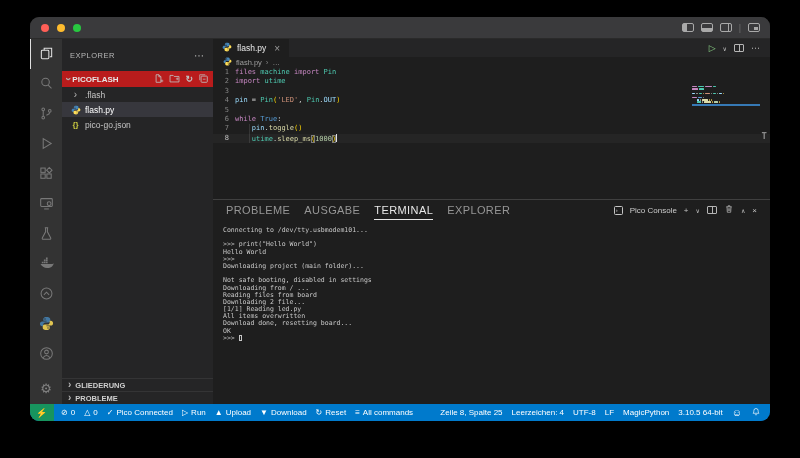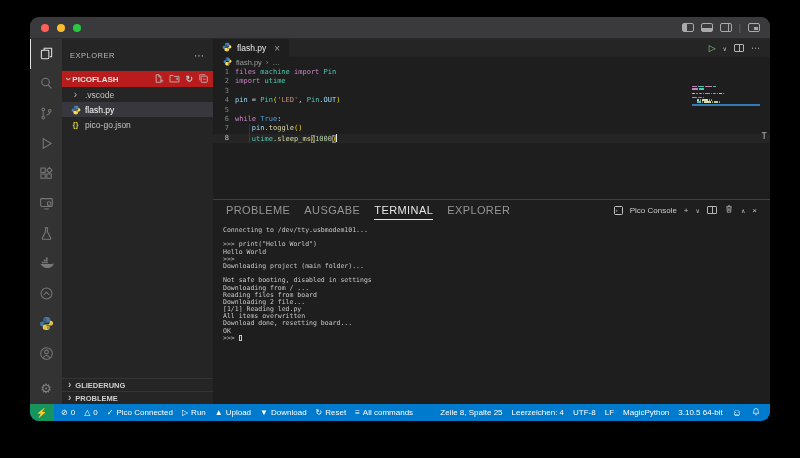--- a/index.html
+++ b/index.html
@@ -234,21 +234,21 @@
                 <rect x="4.5" y="4.5" width="9" height="9" rx="1"></rect>
                 <path d="M7 9h4M2.5 10.5v-8h8" stroke-width="1"></path>
               </svg></span>
           </span>
       </div>
       <div id="file-tree">
           <div class="tree-item">
             <span class="ico">
               <span class="chev">›</span>
             </span>
-            <span>.vscode</span>
+            <span>.flash</span>
           </div>
           <div class="tree-item sel">
             <span class="ico">
               <svg width="10" height="10" viewBox="0 0 16 16">
                 <path fill="#4584b6" stroke="none" d="M8 1C6 1 4.6 1.7 4.6 3.2V5.1h3.5v.7H3.4C1.9 5.8 1 6.8 1 8.4S1.9 11 3.4 11h1.2V9.2c0-1.2 1-2.2 2.3-2.2h3c1.2 0 2.1-1 2.1-2.1V3.2C12 1.7 10 1 8 1zM6.4 2.4a.7.7 0 1 1 0 1.5.7.7 0 0 1 0-1.5z"></path>
                 <path fill="#ffde57" stroke="none" d="M8 15c2 0 3.4-.7 3.4-2.2V10.9H7.9v-.7h4.7c1.5 0 2.4-1 2.4-2.6S14.1 5 12.6 5h-1.2v1.8c0 1.2-1 2.2-2.3 2.2h-3c-1.2 0-2.1 1-2.1 2.1v1.7C4 14.3 6 15 8 15zm1.6-1.4a.7.7 0 1 1 0-1.5.7.7 0 0 1 0 1.5z"></path>
               </svg>
             </span>
             <span>flash.py</span>
           </div>

